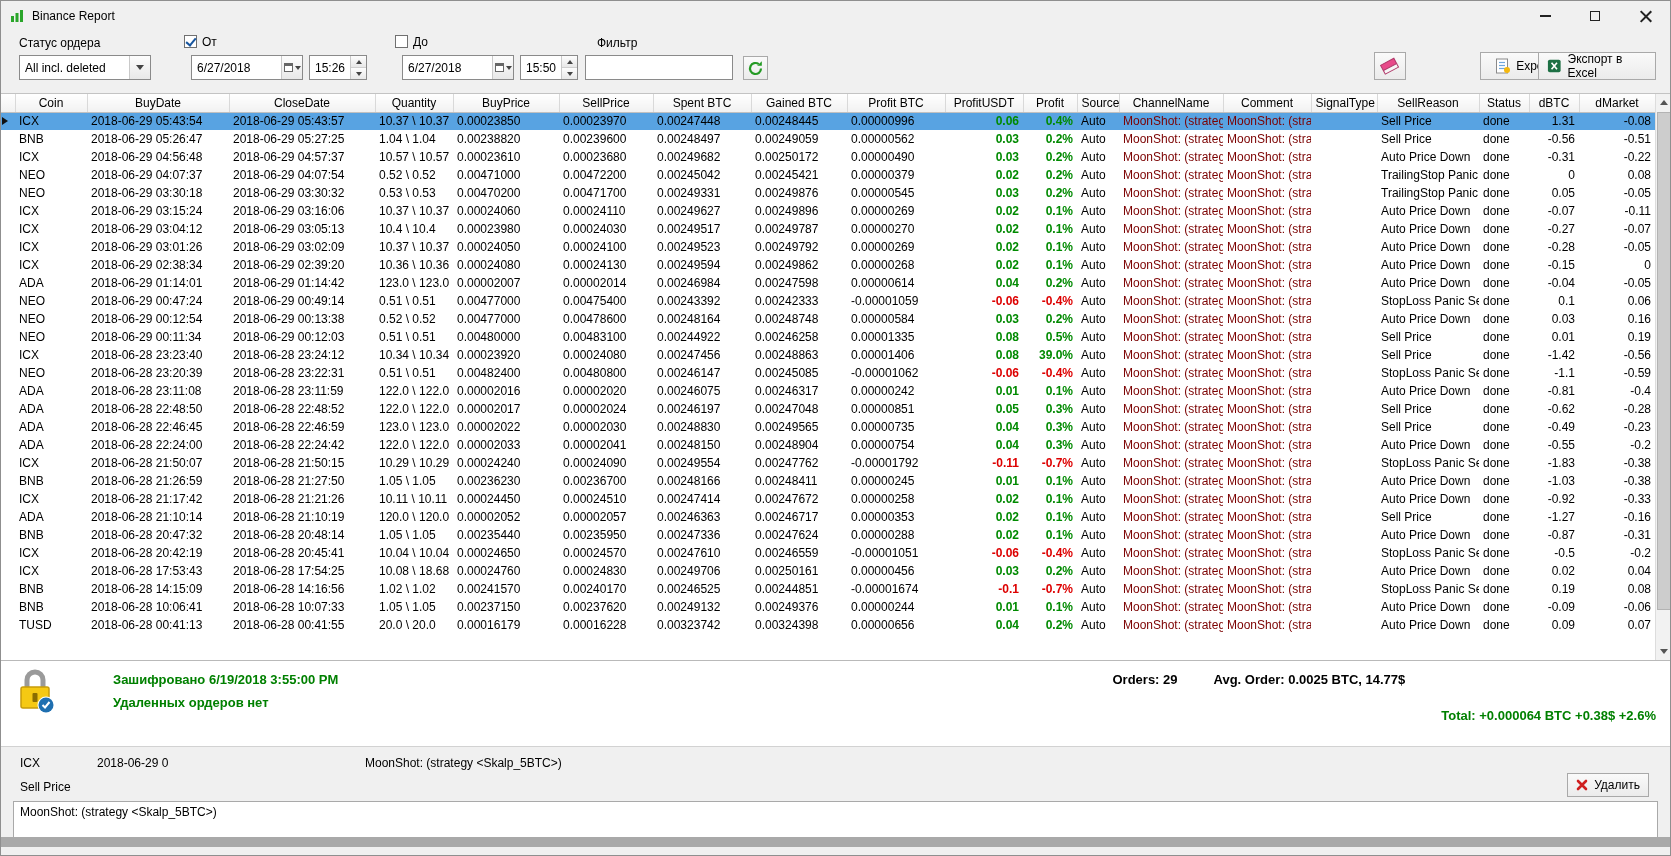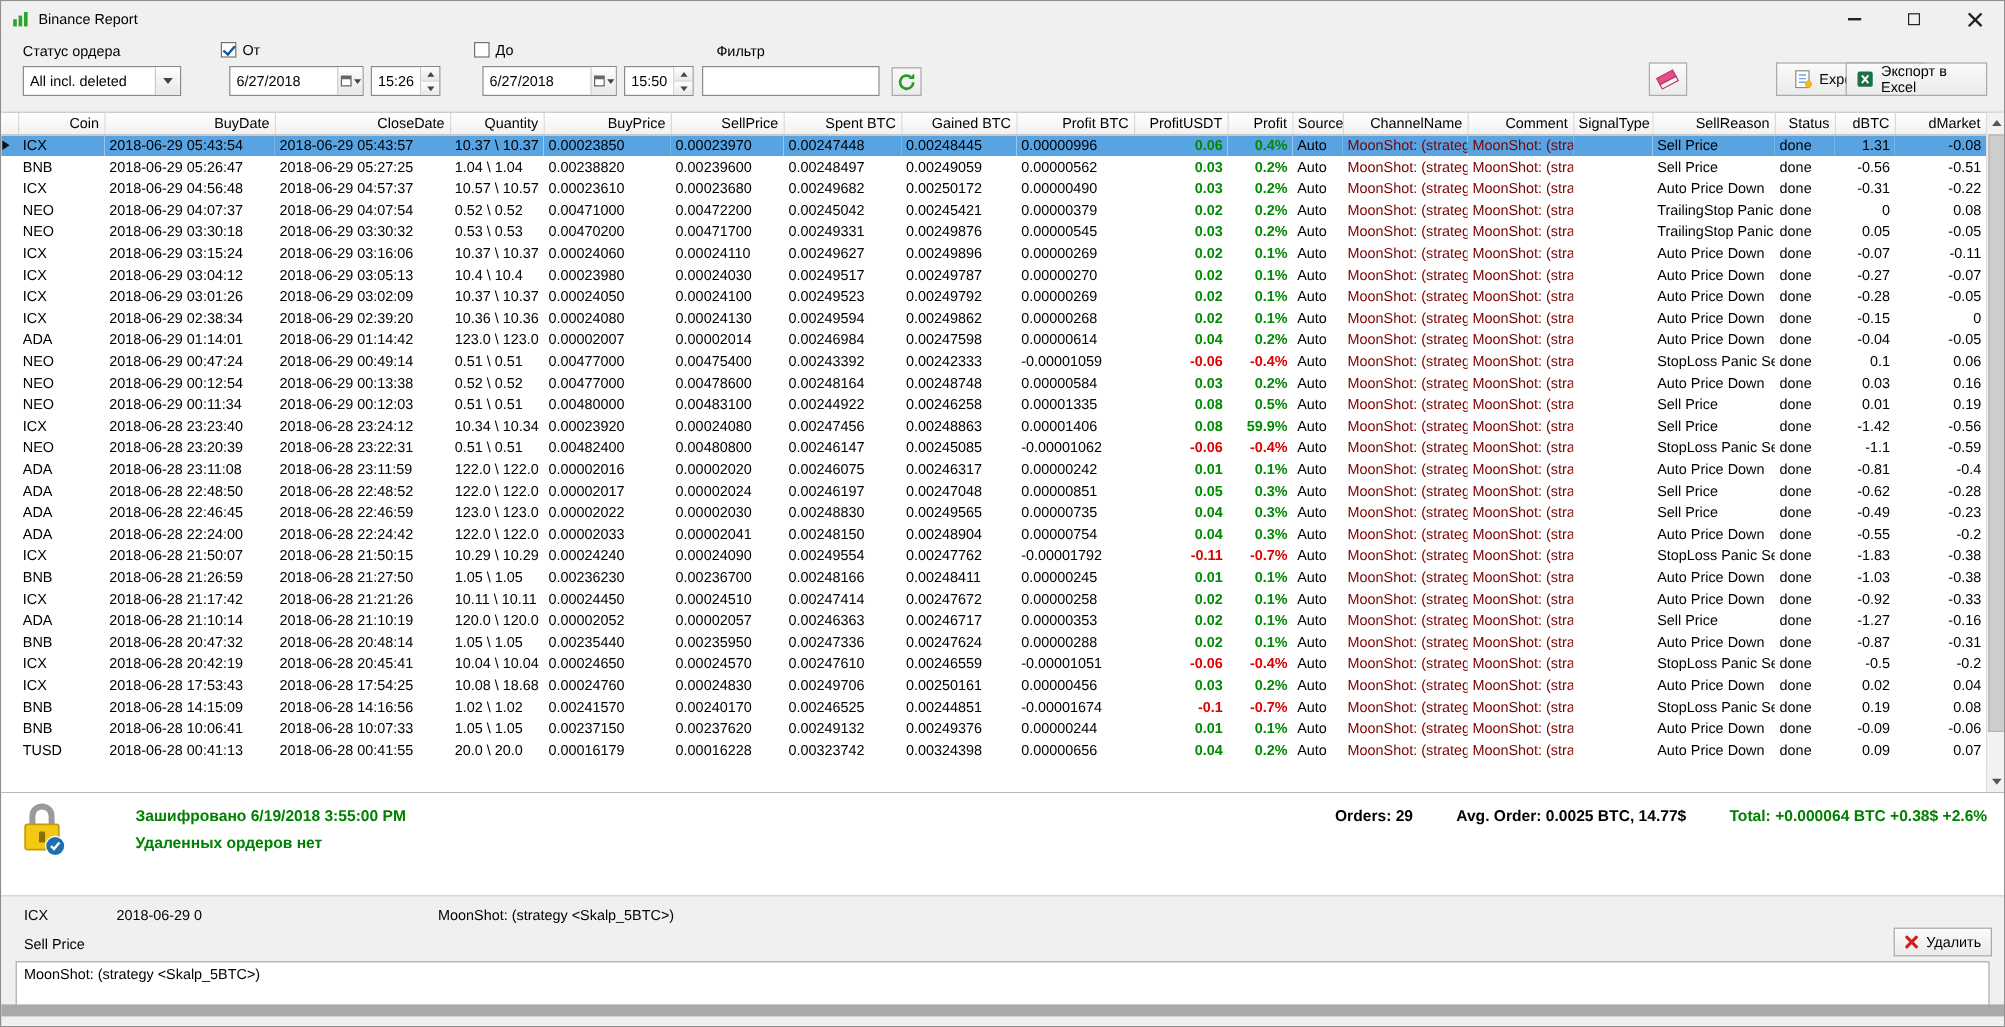--- a/index.html
+++ b/index.html
@@ -43,21 +43,21 @@
   .cbox{position:relative;width:13px;height:13px;background:#fff;border:1px solid #707070;display:inline-block;}
   .cbox.checked::after{content:"";position:absolute;left:3px;top:0px;width:4px;height:8px;border:solid #17559e;border-width:0 2px 2px 0;transform:rotate(40deg);}
   .field{padding-left:5px;font-family:"Liberation Sans",sans-serif;font-size:12px;}
   input.field{outline:none;}
   .icon-btn{position:absolute;display:flex;align-items:center;justify-content:center;background:linear-gradient(#fafafa,#ebebeb);border:1px solid #a9a9a9;}
   .btn{position:absolute;display:flex;align-items:center;justify-content:center;gap:6px;background:linear-gradient(#fafafa,#ebebeb);border:1px solid #a9a9a9;font-size:12px;padding:0 8px;}
 
   
   .grid{position:absolute;top:92px;left:0;width:1671px;height:568px;background:#fff;border-top:1px solid #c3c3c3;border-bottom:1px solid #b9b9b9;}
   .grid-table{table-layout:fixed;border-collapse:collapse;width:1654px;}
-  .grid-table th{height:18px;font-weight:normal;text-align:right;padding:0 4px;font-size:12px;white-space:nowrap;overflow:hidden;background:linear-gradient(#ffffff,#f1f1f1);border-right:1px solid #d9d9d9;border-bottom:1px solid #c0c0c0;}
+  .grid-table th{height:18px;font-weight:normal;text-align:center;padding:0 4px;font-size:12px;white-space:nowrap;overflow:hidden;background:linear-gradient(#ffffff,#f1f1f1);border-right:1px solid #d9d9d9;border-bottom:1px solid #c0c0c0;}
   .grid-table td{height:18px;padding:0 4px;font-size:12px;white-space:nowrap;overflow:hidden;}
   .grid-table tr.selected td{background:var(--sel-blue);}
   td.ralign{text-align:right;}
   td.pos{color:var(--pos-green);font-weight:bold;}
   td.neg{color:var(--neg-red);font-weight:bold;}
   td.maroon{color:var(--maroon);}
   td.c-marker{padding:0 1px;}
   .row-arrow{display:inline-block;width:0;height:0;border-top:4px solid transparent;border-bottom:4px solid transparent;border-left:6px solid #111;}
   .vscroll{position:absolute;top:0;right:0;width:17px;height:100%;background:#f2f2f2;border-left:1px solid #dddddd;}
   .sb-btn{position:absolute;left:0;width:100%;height:17px;display:flex;align-items:center;justify-content:center;background:#f2f2f2;}
@@ -65,28 +65,28 @@
   .sb-tri-up{width:0;height:0;border-left:4px solid transparent;border-right:4px solid transparent;border-bottom:5px solid #555;}
   .sb-tri-down{width:0;height:0;border-left:4px solid transparent;border-right:4px solid transparent;border-top:5px solid #555;}
   .sb-thumb{position:absolute;top:18px;left:1px;right:1px;height:498px;background:#cdcdcd;border:1px solid #b3b3b3;}
 
   
   .statusarea{position:absolute;top:660px;left:0;right:0;height:85px;background:#fff;}
   .lock{position:absolute;left:14px;top:6px;}
   .enc-line{position:absolute;left:112px;font-size:13px;font-weight:bold;color:var(--status-green);}
   .enc-1{top:11px;} .enc-2{top:34px;}
   .stats{position:absolute;right:14px;top:11px;display:flex;gap:36px;font-size:13px;font-weight:bold;}
-  .stat-total{color:var(--status-green);}
+  .stat-total{color:var(--status-green);margin-top:36px;}
 
   
   .panel{position:absolute;top:745px;left:0;right:0;height:101px;background:#f0f0f0;border-top:1px solid #d2d2d2;}
   .d-item{position:absolute;font-size:12px;white-space:nowrap;}
   .d-coin{left:19px;top:9px;} .d-date{left:96px;top:9px;} .d-channel{left:364px;top:9px;}
   .d-reason{left:19px;top:33px;}
-  .delete-btn{right:10px;top:26px;height:24px;}
+  .delete-btn{right:21px;top:26px;height:24px;}
   .comment-box{position:absolute;left:12px;right:12px;top:54px;height:40px;background:#fff;border:1px solid #a9a9a9;padding:3px 6px;font-size:12px;overflow:hidden;}
   .hscroll{position:absolute;bottom:0;left:0;right:0;height:10px;background:#a9a9a9;}
 </style>
 </head>
 <body>
 
 <div class="window">
 
   <div class="titlebar">
     <span class="app-icon">
@@ -541,21 +541,21 @@
             <td>ICX</td>
             <td>2018-06-28 23:23:40</td>
             <td>2018-06-28 23:24:12</td>
             <td>10.34 \ 10.34</td>
             <td>0.00023920</td>
             <td>0.00024080</td>
             <td>0.00247456</td>
             <td>0.00248863</td>
             <td>0.00001406</td>
             <td class="ralign pos">0.08</td>
-            <td class="ralign pos">59.9%</td>
+            <td class="ralign pos">39.0%</td>
             <td>Auto</td>
             <td class="maroon">MoonShot: (strategy &lt;Skalp_5BTC&gt;)</td>
             <td class="maroon">MoonShot: (strategy &lt;Skalp_5BTC&gt;)</td>
             <td></td>
             <td>Sell Price</td>
             <td>done</td>
             <td class="ralign">-1.42</td>
             <td class="ralign">-0.56</td>
           </tr>
           <tr>

